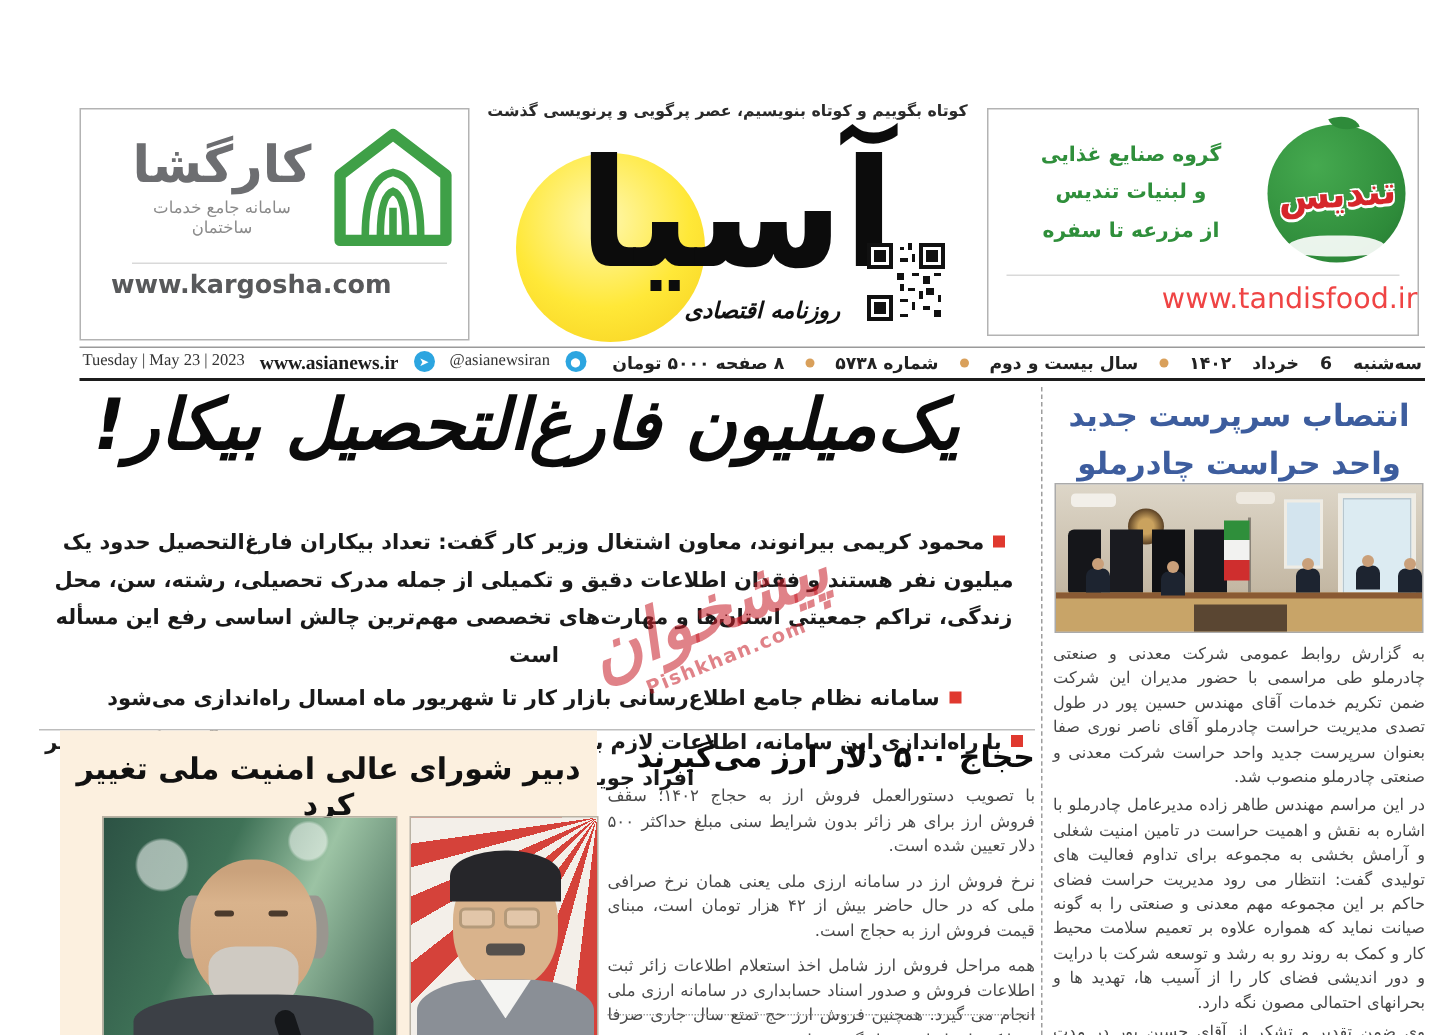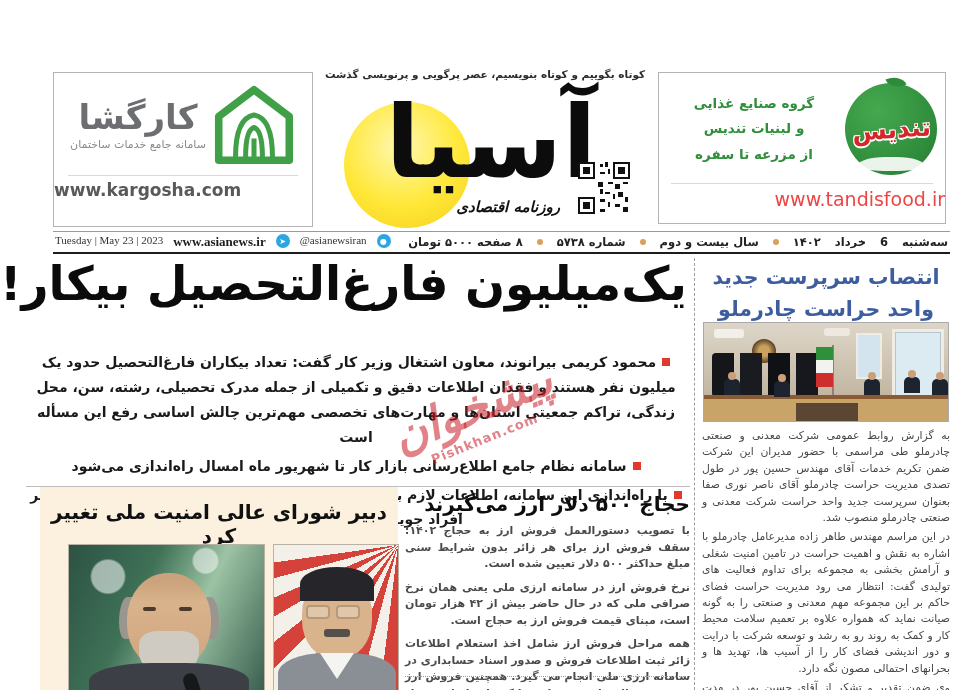--- a/index.html
+++ b/index.html
@@ -4,21 +4,21 @@
 <style>
   * { margin:0; padding:0; box-sizing:border-box; }
   html,body { background:#e8e8e8; }
   .page {
     position:relative; width:966px; height:690px; margin:0 auto;
     background:#ffffff; overflow:hidden;
     font-family:"DejaVu Sans", sans-serif;
   }
   
   .ad-box { position:absolute; border:1px solid #b3b3b3; background:#fff; }
-  .kargosha { left:53px; top:72px; width:260px; height:155px; }
+  .kargosha { left:53px; top:72px; width:260px; height:155px;padding-left:20px; }
   .kg-top { display:flex; flex-direction:row-reverse; align-items:center; justify-content:center; gap:6px; padding:10px 8px 2px; }
   .kg-icon { width:84px; height:84px; flex:0 0 auto; }
   .kg-words { text-align:center; direction:rtl; }
   .kg-mark { font-size:34px; font-weight:bold; color:#6d6e71; line-height:1.1; }
   .kg-tag { font-size:11px; color:#8a8a8a; margin-top:2px; }
   .kg-div { border-top:1px solid #d9d9d9; margin:6px 14px 4px; }
   .kg-url { font-size:17px; font-weight:bold; color:#58595b; }
   .tandis { left:658px; top:72px; width:288px; height:152px; }
   .td-top { display:flex; align-items:center; padding:10px 8px 0; gap:4px; }
   .td-lines { flex:1; direction:rtl; text-align:center; color:#2f8f3b; font-weight:bold; font-size:13.5px; line-height:1.9; }
@@ -53,34 +53,34 @@
   .dl-site { font-family:"Liberation Serif", serif; font-size:13px; font-weight:bold; color:#1d1d1d; }
   .soc { width:14px; height:14px; border-radius:50%; background:#2ca5e0; color:#fff; font-size:8px;
          display:inline-flex; align-items:center; justify-content:center; }
   .dl-handle { font-family:"Liberation Serif", serif; font-size:11px; color:#333; }
   .dl-right { display:flex; direction:rtl; align-items:center; gap:14px; font-size:11.5px;
               font-weight:bold; color:#222; }
   .dl-dot { width:6px; height:6px; border-radius:50%; background:#d9a05b; }
   .dl-group { display:flex; direction:rtl; gap:14px; }
   
   .lead-headline { position:absolute; left:15px; top:256px; width:672px; text-align:center;
-                   direction:rtl; font-size:47px; font-weight:bold; color:#0b0b0b; white-space:nowrap; }
+                   direction:rtl; font-size:47px; font-weight:bold; color:#0b0b0b; white-space:nowrap;font-style:italic; }
   .lead-bullets { position:absolute; left:26px; top:350px; width:660px; direction:rtl;
                   text-align:center; color:#1a1a1a; }
   .lead-bullets p { font-size:14px; font-weight:bold; line-height:1.78; margin-bottom:4px; }
   .sq { display:inline-block; width:8px; height:8px; background:#e0392f; margin-left:6px; vertical-align:1px; }
   .watermark { position:absolute; left:360px; top:382px; width:230px; text-align:center;
                transform:rotate(-22deg); color:rgba(198,28,38,0.55); pointer-events:none; z-index:5; }
   .wm-fa { font-size:46px; font-weight:bold; font-style:italic; line-height:1.1; }
   .wm-en { font-size:13px; font-weight:bold; letter-spacing:1px; }
   .lead-rule { position:absolute; left:26px; top:486px; width:664px; border-top:1px solid #bdbdbd; }
   
   .hajj { position:absolute; left:405px; top:492px; width:285px; direction:rtl; }
   .hajj-hl { font-size:20px; font-weight:bold; color:#0d0d0d; text-align:right; }
-  .hajj p { margin-top:7px; font-size:11px; line-height:1.5; color:#4a4a4a; text-align:justify;font-weight:bold; }
+  .hajj p { margin-top:7px; font-size:11px; line-height:1.5; color:#4a4a4a; text-align:justify; }
   .hajj-dots { position:absolute; left:405px; top:676px; width:285px; border-top:1px dotted #999; }
   
   .security { position:absolute; left:40px; top:487px; width:358px; height:203px; background:#fcf0df; }
   .sec-hl { padding-top:13px; text-align:center; direction:rtl; font-size:20px; font-weight:bold; color:#111; }
   .sec-photos { position:absolute; left:28px; top:57px; display:flex; gap:8px; }
   .photo { border:1px solid #b9b2a4; overflow:hidden; position:relative; background:#fff; }
   .photo1 { width:197px; height:160px;
             background:
               radial-gradient(circle at 20% 20%, rgba(255,255,255,.55) 0 8%, transparent 9%),
               radial-gradient(circle at 70% 10%, rgba(255,255,255,.5) 0 6%, transparent 7%),

